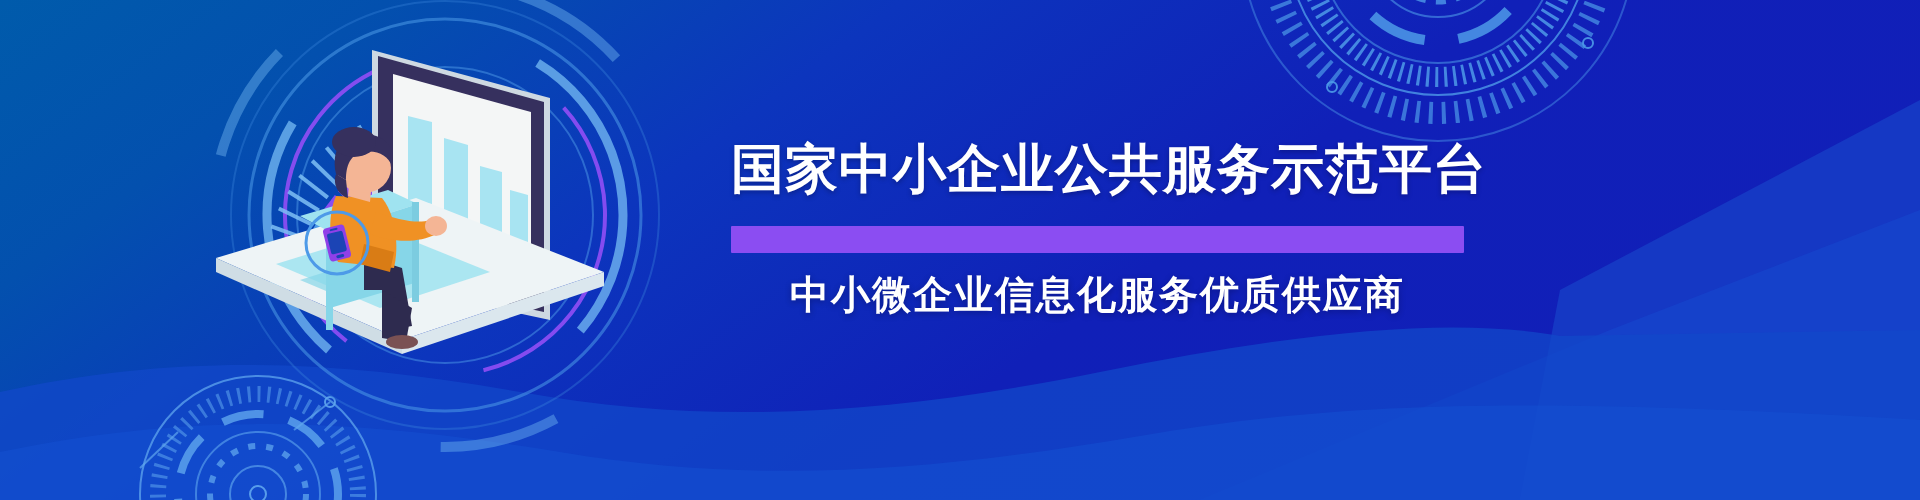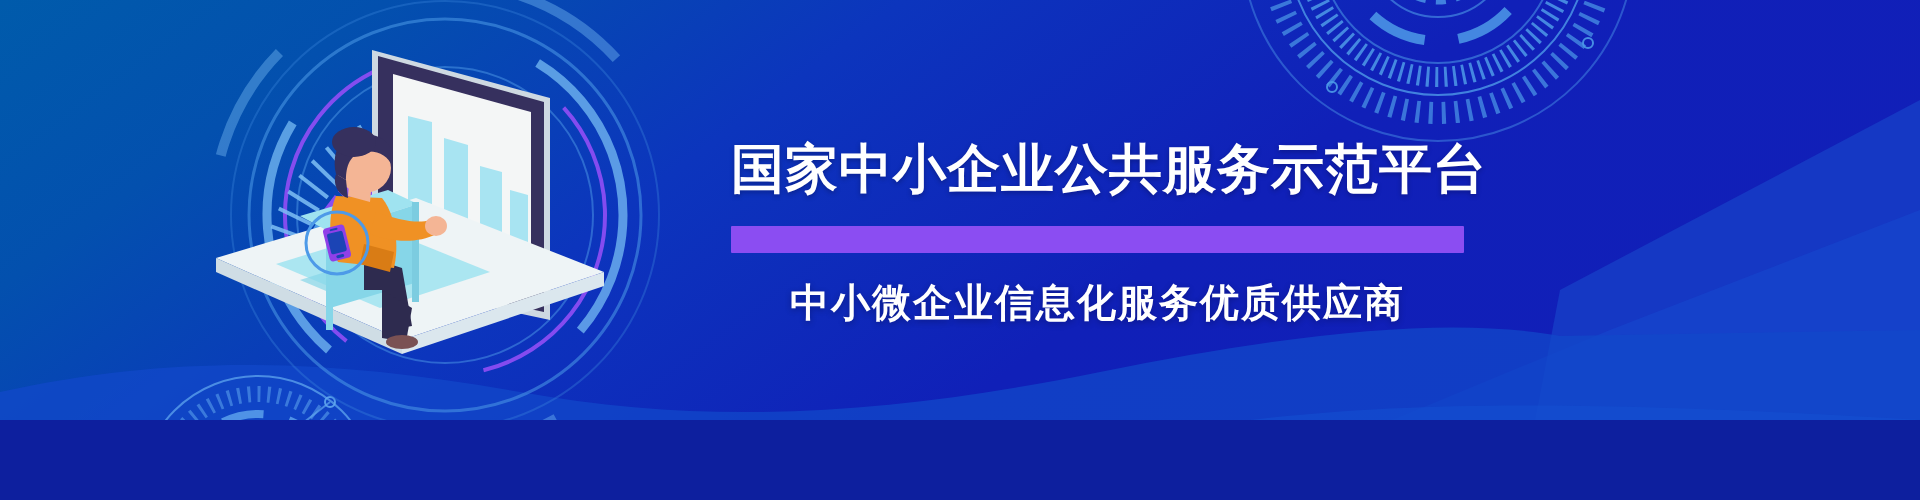--- a/index.html
+++ b/index.html
@@ -1,20 +1,20 @@
 <!DOCTYPE html>
 <html><head>
 <meta charset="utf-8">
 <style>
   html,body{margin:0;padding:0;background:#0d1f9e;}
   body{font-family:"Liberation Sans",sans-serif;}
 
   #banner{
     position:relative;
-    width:1920px;height:420px;
+    width:1920px;height:500px;
     overflow:hidden;
     background:linear-gradient(100deg,#005bab 0%,#0053ad 14%,#0b36bd 40%,#1020b8 62%,#111fb8 100%);
   }
 
   
   .bg-layer{position:absolute;inset:0;pointer-events:none;}
   .bg-svg{position:absolute;inset:0;width:1920px;height:500px;display:block;}
 
   
   #text-block{
@@ -33,21 +33,21 @@
     margin:0;
     text-shadow:0 2px 5px rgba(0,0,20,.28);
   }
   #title-rule{
     margin-top:28px;
     width:733px;height:27px;
     background:#8b4df2;
     border-radius:1px;
   }
   #subtitle-group{
-    margin-top:21px;
+    margin-top:13px;
     text-align:center;
     width:733px;
   }
   .subtitle-line{
     font-family:"Liberation Serif",serif;
     font-weight:bold;
     font-size:39px;
     line-height:57px;
     color:#ffffff;
     letter-spacing:2px;

